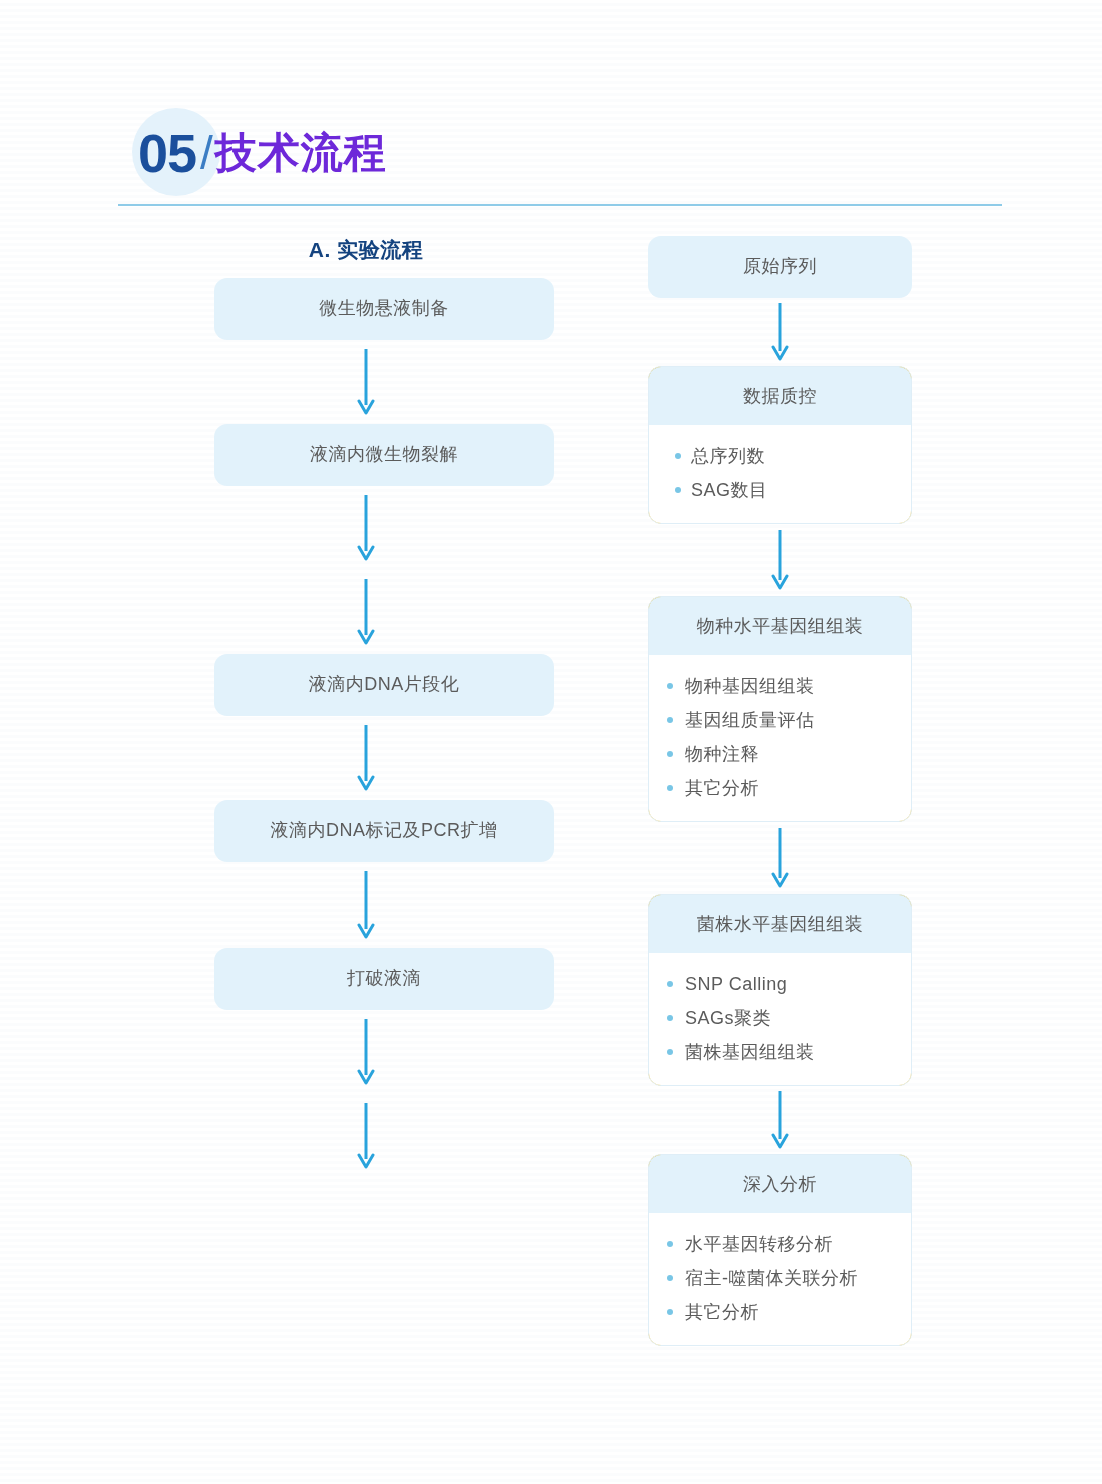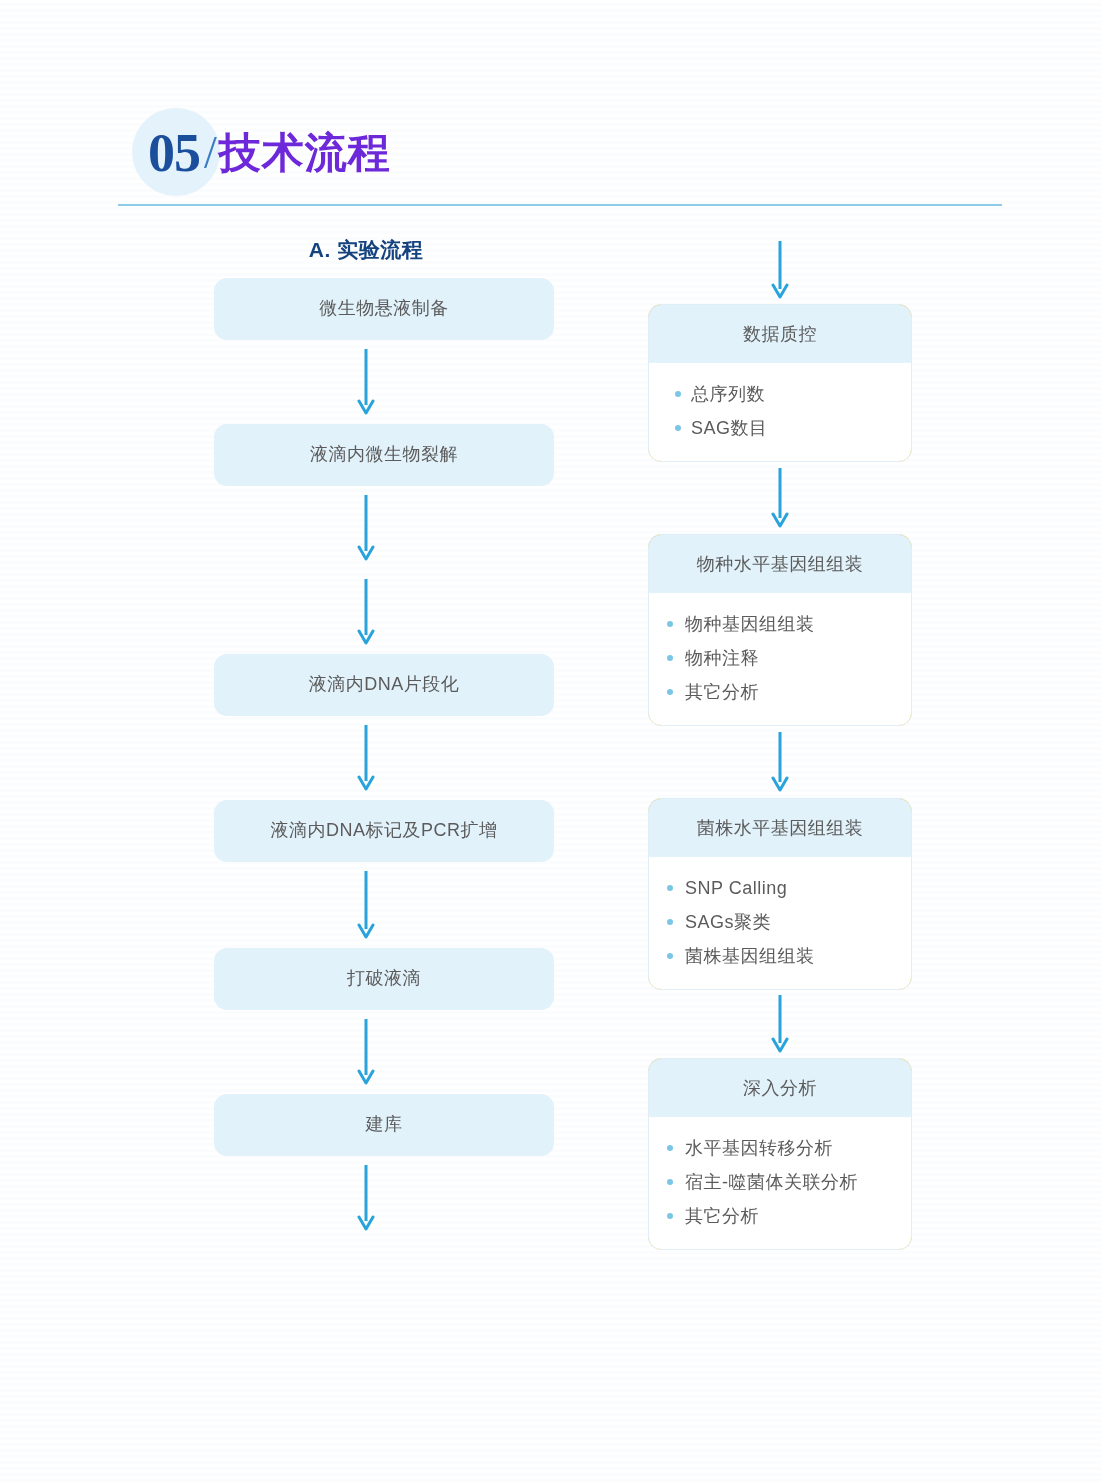--- a/index.html
+++ b/index.html
@@ -34,27 +34,26 @@
     position: absolute;
     left: 14px;
     top: 10px;
     width: 88px;
     height: 88px;
     border-radius: 50%;
     background: #e4f2fb;
   }
   .header-text {
     position: absolute;
-    left: 30px;
+    left: 20px;
     top: 16px;
     height: 78px;
     display: flex;
     align-items: center;
     white-space: nowrap;
-    font-family: Liberation Serif, serif;
   }
   .hdr-num {
     font-size: 54px;
     font-weight: bold;
     color: #1b4f9c;
     letter-spacing: -1px;
     line-height: 1;
   }
   .hdr-slash {
     font-size: 46px;
@@ -250,34 +249,34 @@
   <div class="step-box">
     <span class="step-label">打破液滴</span>
   </div>
   <div class="arrow" style="height:84px">
     <svg width="18" height="66" viewBox="0 0 18 66">
         <line x1="9" y1="0" x2="9" y2="56" stroke="#29a3dc" stroke-width="3"></line>
         <polyline points="2,52 9,64 16,52" fill="none" stroke="#29a3dc" stroke-width="3" stroke-linecap="round" stroke-linejoin="round"></polyline>
       </svg>
   </div>
 
-  <div class="step-box">
-    <span class="step-label">建库</span>
-  </div>
   <div class="arrow" style="height:84px">
     <svg width="18" height="66" viewBox="0 0 18 66">
         <line x1="9" y1="0" x2="9" y2="56" stroke="#29a3dc" stroke-width="3"></line>
         <polyline points="2,52 9,64 16,52" fill="none" stroke="#29a3dc" stroke-width="3" stroke-linecap="round" stroke-linejoin="round"></polyline>
       </svg>
   </div>
 
 </div>
 
 <div class="col col-b">
 
+  <div class="step-box">
+    <span class="step-label">原始序列</span>
+  </div>
   <div class="arrow" style="height:68px">
     <svg width="18" height="58" viewBox="0 0 18 58">
         <line x1="9" y1="0" x2="9" y2="48" stroke="#29a3dc" stroke-width="3"></line>
         <polyline points="2,44 9,56 16,44" fill="none" stroke="#29a3dc" stroke-width="3" stroke-linecap="round" stroke-linejoin="round"></polyline>
       </svg>
   </div>
 
   <div class="card">
     <div class="card-head">
       <span class="card-head-label">数据质控</span>
@@ -296,20 +295,21 @@
       </svg>
   </div>
 
   <div class="card indent-sm">
     <div class="card-head">
       <span class="card-head-label">物种水平基因组组装</span>
     </div>
     <div class="card-body">
       <ul>
         <li><span class="dot"></span><span>物种基因组组装</span></li>
+        <li><span class="dot"></span><span>基因组质量评估</span></li>
         <li><span class="dot"></span><span>物种注释</span></li>
         <li><span class="dot"></span><span>其它分析</span></li>
       </ul>
     </div>
   </div>
   <div class="arrow" style="height:72px">
     <svg width="18" height="60" viewBox="0 0 18 60">
         <line x1="9" y1="0" x2="9" y2="50" stroke="#29a3dc" stroke-width="3"></line>
         <polyline points="2,46 9,58 16,46" fill="none" stroke="#29a3dc" stroke-width="3" stroke-linecap="round" stroke-linejoin="round"></polyline>
       </svg>

